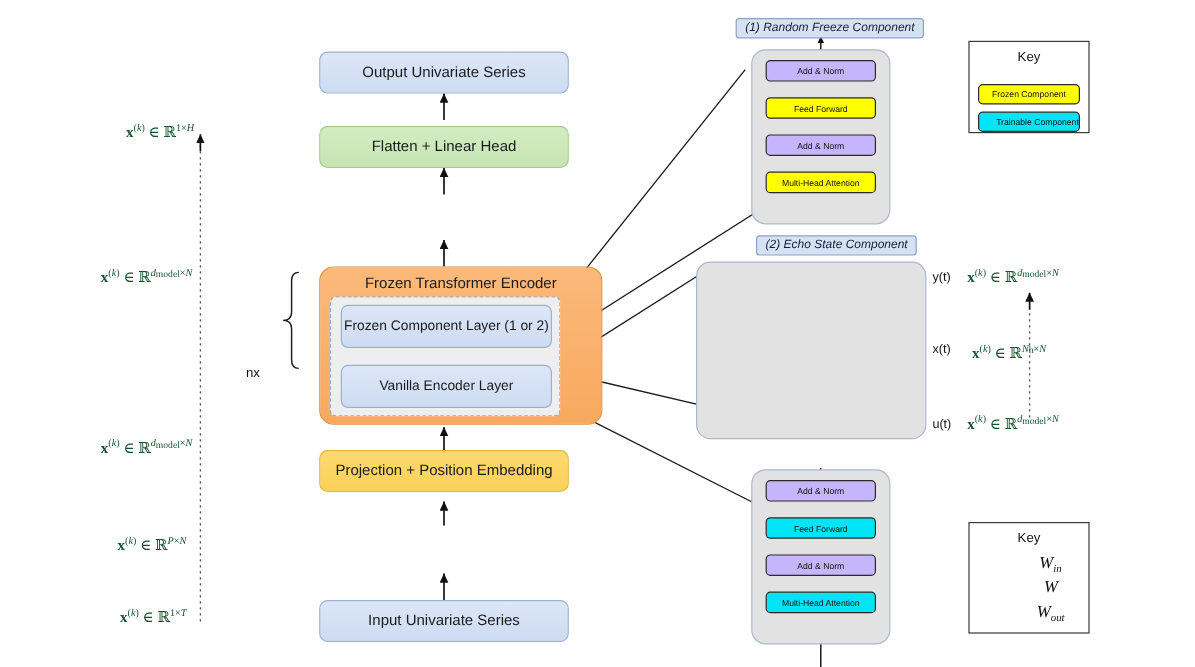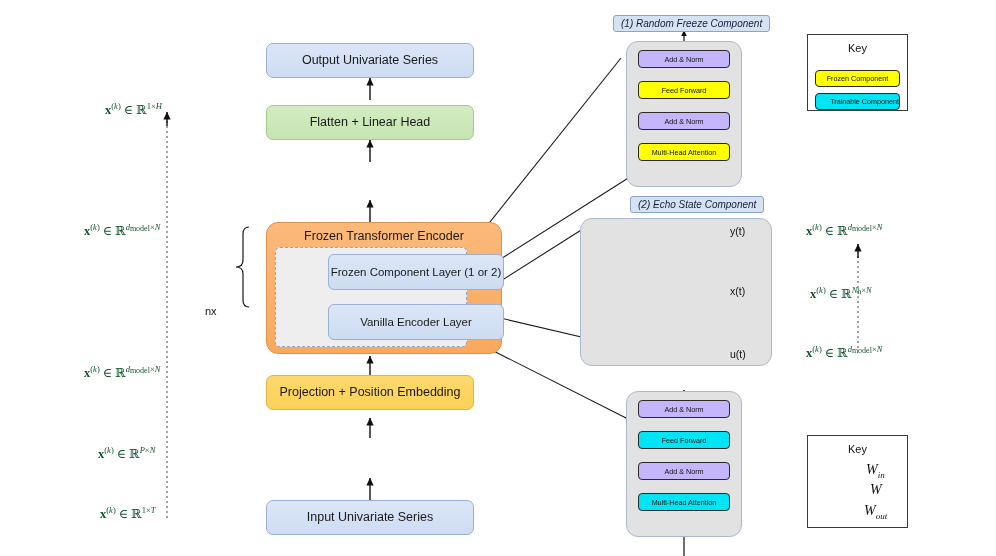--- a/index.html
+++ b/index.html
@@ -24,21 +24,21 @@
        background:linear-gradient(180deg,#fbb97a 0%,#f8a95f 100%);
        border:1px solid #e0934a;}
   #fte-title{position:absolute;left:0;top:6px;width:100%;text-align:center;
        font-size:12.5px;color:#1a1a1a;}
   #fte-inner{position:absolute;left:8px;top:24px;width:192px;height:100px;
        box-sizing:border-box;border:1.3px dashed #8fa7cc;border-radius:5px;
        background:#eeeeee;}
   .enc-sub{position:absolute;left:8px;width:176px;height:36px;box-sizing:border-box;
        border-radius:6px;background:linear-gradient(180deg,#dce6f7 0%,#cddcf2 100%);
        border:1px solid #9ab0d4;display:flex;align-items:center;justify-content:center;
-       font-size:11.5px;color:#1a1a1a;text-align:center;margin-left:44px;}
+       font-size:11.5px;color:#1a1a1a;text-align:center;}
   #enc-frozen{top:6px;}
   #enc-vanilla{top:56px;}
 
   
   .panel{position:absolute;box-sizing:border-box;border-radius:12px;
          background:#e2e2e2;border:1px solid #aab8d0;}
   .panel-title{position:absolute;box-sizing:border-box;height:17px;
          background:#d6e2f4;border:1px solid #8ba3c8;border-radius:3px;
          font-size:10px;display:flex;align-items:center;justify-content:center;
          color:#12203a;padding:0 7px;white-space:nowrap;font-style:italic;}
@@ -63,21 +63,21 @@
           font-style:italic;font-size:14px;color:#111;}
 
   
   .math{position:absolute;font-family:"Liberation Serif","DejaVu Serif",serif;
         font-size:12.5px;color:#14532d;white-space:nowrap;}
   .math .bvec{font-weight:bold;font-style:normal;}
   .math i{font-style:italic;}
   .math sup{font-size:8.5px;}
   .math .sub{font-size:8px;vertical-align:-0.15em;}
   .nx{position:absolute;font-size:11px;color:#111;margin-top:24px;}
-  .sig{position:absolute;font-size:10.5px;color:#111;font-family:"Liberation Sans",sans-serif;}
+  .sig{position:absolute;font-size:10.5px;color:#111;font-family:"Liberation Sans",sans-serif;margin-left:47px;}
 
   svg{position:absolute;left:0;top:0;overflow:visible;}
   .edge{stroke:#1a1a1a;stroke-width:1.1;fill:none;}
   .flow{stroke:#111;stroke-width:1.4;fill:none;}
   .dash{stroke:#555;stroke-width:1.1;fill:none;stroke-dasharray:2 3;}
   .tarrow{stroke:#111;stroke-width:1.2;fill:none;}
   .tdash{stroke:#111;stroke-width:1;fill:none;stroke-dasharray:3 2.5;}
   .brk{stroke:#1a1a1a;stroke-width:1.2;fill:none;}
 </style>
 </head>

